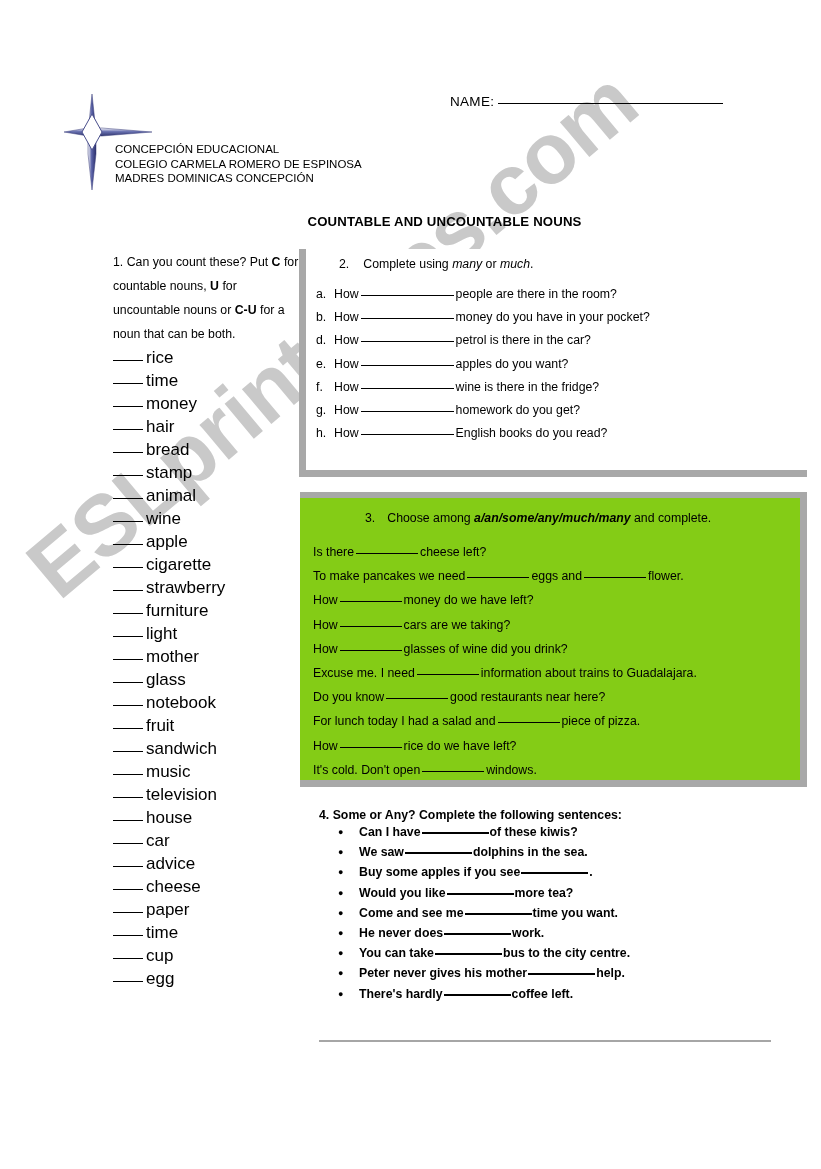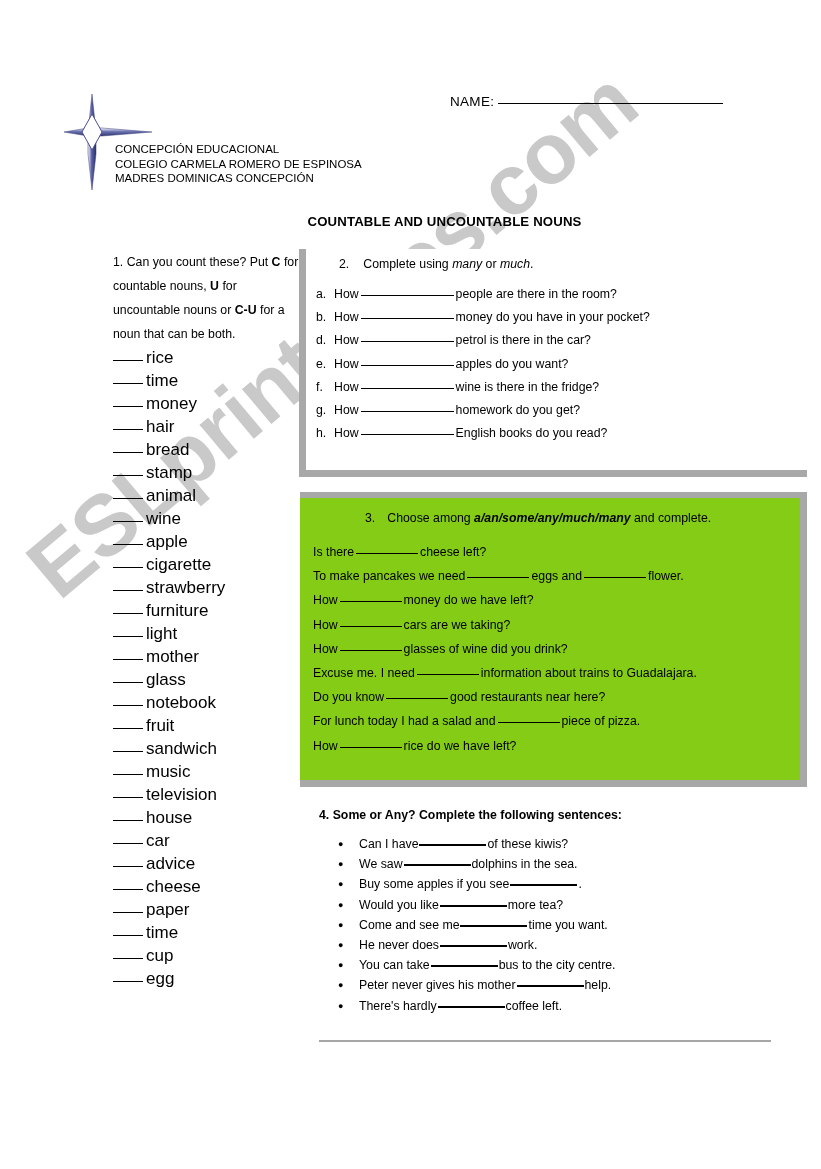--- a/index.html
+++ b/index.html
@@ -247,23 +247,24 @@
     top: 808px;
     width: 470px;
     z-index: 10;
   }
   #s4-title {
     font-size: 12.3px;
     white-space: nowrap;
     font-weight: bold;
   }
   #section4 .s4-list {
-    margin: 12px 0 0 0;
+    margin: 0 0 0 0;
     padding: 0 0 0 40px;
     list-style: none;
+    font-weight: bold;
   }
   #section4 .s4-item {
     font-size: 12.3px;
     height: 20.2px;
     line-height: 20.2px;
     white-space: nowrap;
     position: relative;
   }
   #section4 .s4-item::before {
     content: "\25CF";
@@ -398,20 +399,21 @@
       <ul class="s3-list" id="s3-list">
           <li class="s3-item"><span>Is there</span><span class="s3-blank"></span><span>cheese left?</span></li>
           <li class="s3-item"><span>To make pancakes we need</span><span class="s3-blank"></span><span>eggs and</span><span class="s3-blank"></span><span>flower.</span></li>
           <li class="s3-item"><span>How</span><span class="s3-blank"></span><span>money do we have left?</span></li>
           <li class="s3-item"><span>How</span><span class="s3-blank"></span><span>cars are we taking?</span></li>
           <li class="s3-item"><span>How</span><span class="s3-blank"></span><span>glasses of wine did you drink?</span></li>
           <li class="s3-item"><span>Excuse me. I need</span><span class="s3-blank"></span><span>information about trains to Guadalajara.</span></li>
           <li class="s3-item"><span>Do you know</span><span class="s3-blank"></span><span>good restaurants near here?</span></li>
           <li class="s3-item"><span>For lunch today I had a salad and</span><span class="s3-blank"></span><span>piece of pizza.</span></li>
           <li class="s3-item"><span>How</span><span class="s3-blank"></span><span>rice do we have left?</span></li>
+          <li class="s3-item"><span>It's cold. Don't open</span><span class="s3-blank"></span><span>windows.</span></li>
         </ul>
     </div>
   </div>
 
   <div id="section4">
     <div id="s4-title">4. Some or Any? Complete the following sentences:</div>
     <ul class="s4-list" id="s4-list">
         <li class="s4-item"><span>Can I have</span><span class="s4-blank"></span><span>of these kiwis?</span></li>
         <li class="s4-item"><span> We saw</span><span class="s4-blank"></span><span>dolphins in the sea.</span></li>
         <li class="s4-item"><span>Buy some apples if you see</span><span class="s4-blank"></span><span>.</span></li>

